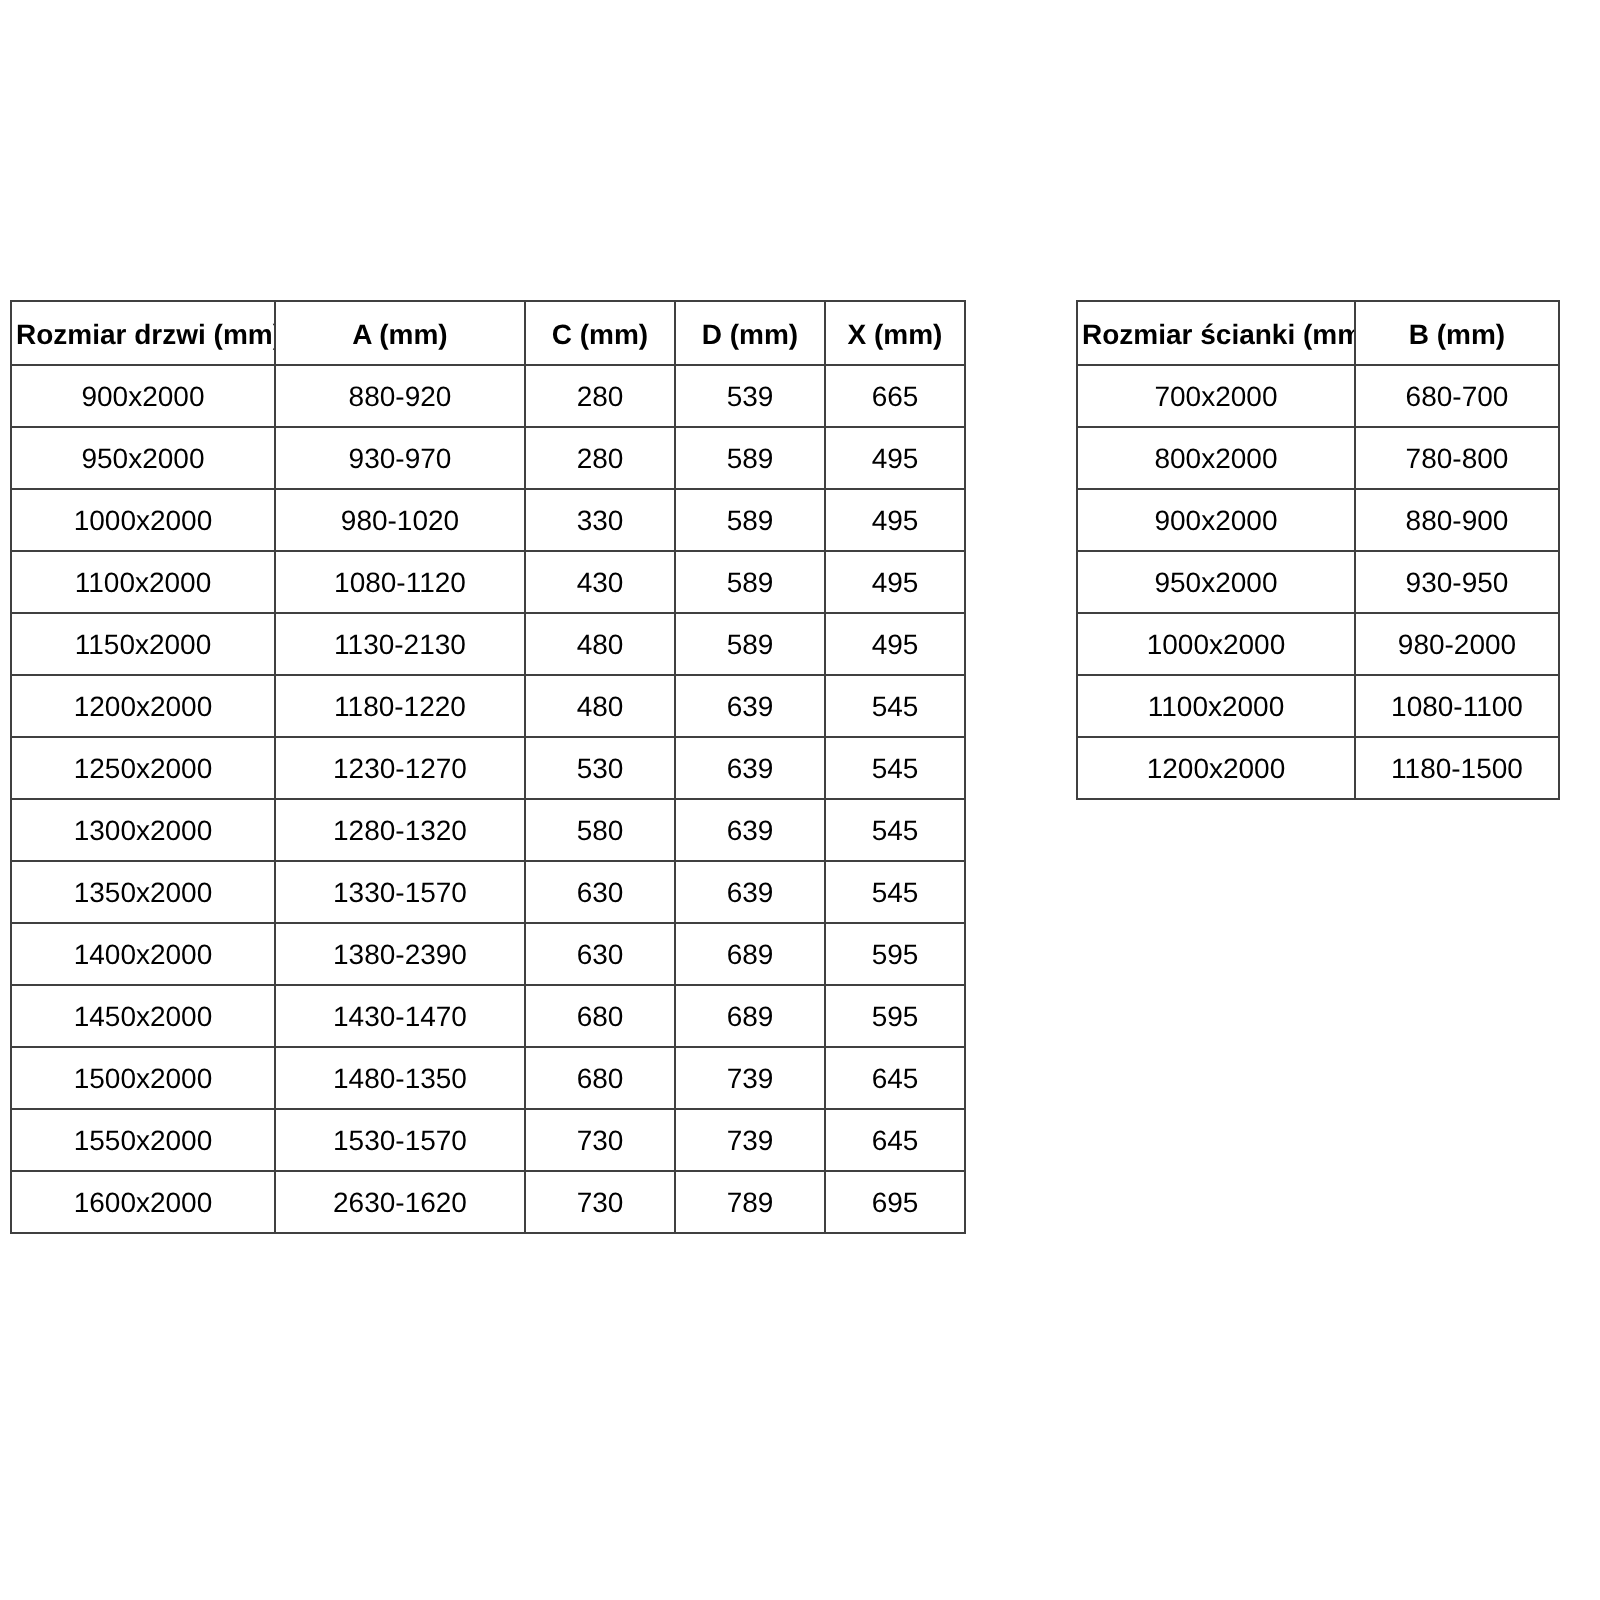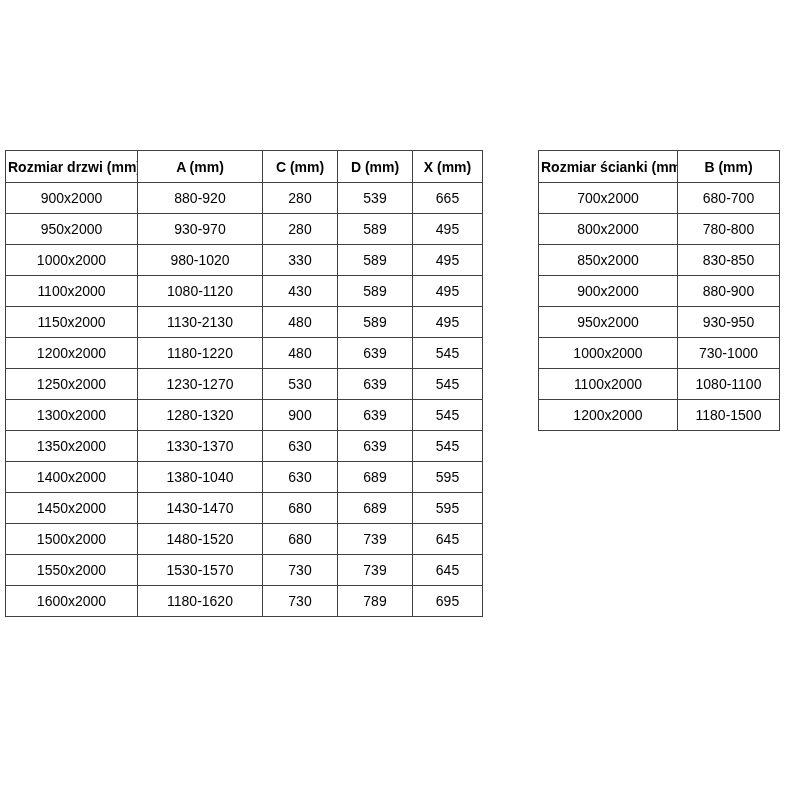--- a/index.html
+++ b/index.html
@@ -109,62 +109,62 @@
         <tr>
           <td>1250x2000</td>
           <td>1230-1270</td>
           <td>530</td>
           <td>639</td>
           <td>545</td>
         </tr>
         <tr>
           <td>1300x2000</td>
           <td>1280-1320</td>
-          <td>900</td>
+          <td>580</td>
           <td>639</td>
           <td>545</td>
         </tr>
         <tr>
           <td>1350x2000</td>
-          <td>1330-1370</td>
+          <td>1330-1570</td>
           <td>630</td>
           <td>639</td>
           <td>545</td>
         </tr>
         <tr>
           <td>1400x2000</td>
-          <td>1380-1040</td>
+          <td>1380-2390</td>
           <td>630</td>
           <td>689</td>
           <td>595</td>
         </tr>
         <tr>
           <td>1450x2000</td>
           <td>1430-1470</td>
           <td>680</td>
           <td>689</td>
           <td>595</td>
         </tr>
         <tr>
           <td>1500x2000</td>
-          <td>1480-1520</td>
+          <td>1480-1350</td>
           <td>680</td>
           <td>739</td>
           <td>645</td>
         </tr>
         <tr>
           <td>1550x2000</td>
           <td>1530-1570</td>
           <td>730</td>
           <td>739</td>
           <td>645</td>
         </tr>
         <tr>
           <td>1600x2000</td>
-          <td>1180-1620</td>
+          <td>2630-1620</td>
           <td>730</td>
           <td>789</td>
           <td>695</td>
         </tr>
       </tbody>
   </table>
 
   <table id="wall-table">
     <colgroup>
       <col style="width:139px">
@@ -179,34 +179,30 @@
     <tbody>
         <tr>
           <td>700x2000</td>
           <td>680-700</td>
         </tr>
         <tr>
           <td>800x2000</td>
           <td>780-800</td>
         </tr>
         <tr>
-          <td>850x2000</td>
-          <td>830-850</td>
-        </tr>
-        <tr>
           <td>900x2000</td>
           <td>880-900</td>
         </tr>
         <tr>
           <td>950x2000</td>
           <td>930-950</td>
         </tr>
         <tr>
           <td>1000x2000</td>
-          <td>730-1000</td>
+          <td>980-2000</td>
         </tr>
         <tr>
           <td>1100x2000</td>
           <td>1080-1100</td>
         </tr>
         <tr>
           <td>1200x2000</td>
           <td>1180-1500</td>
         </tr>
       </tbody>

